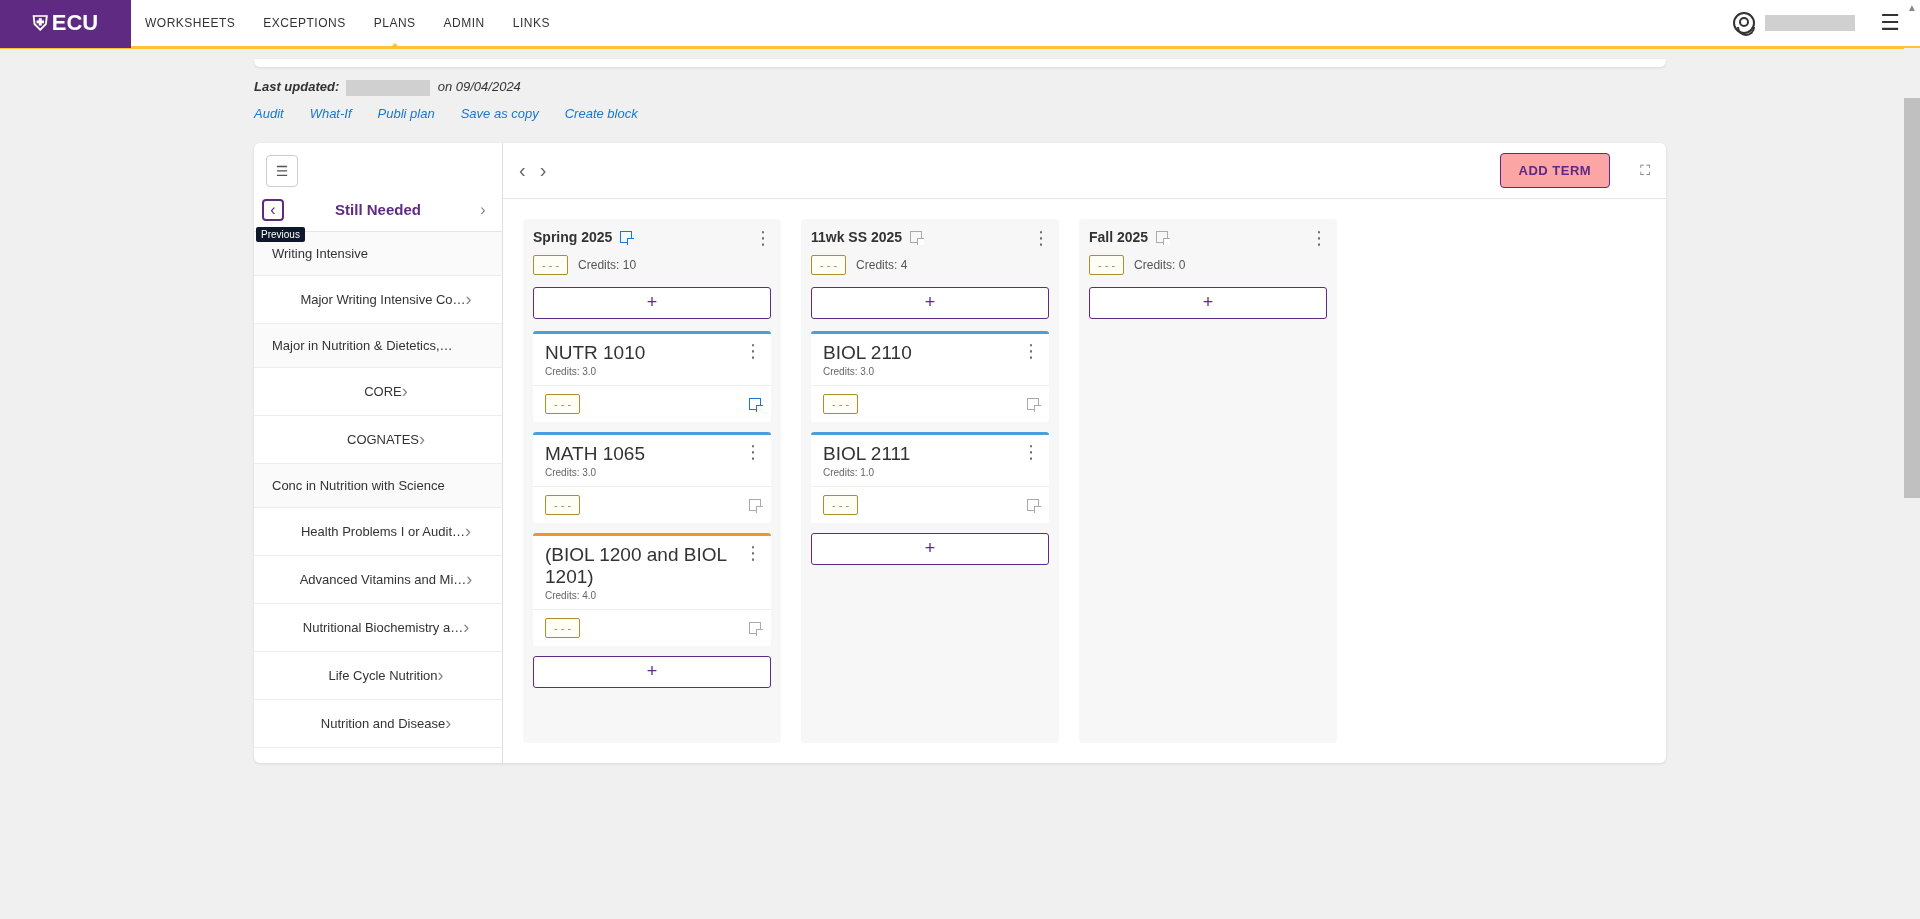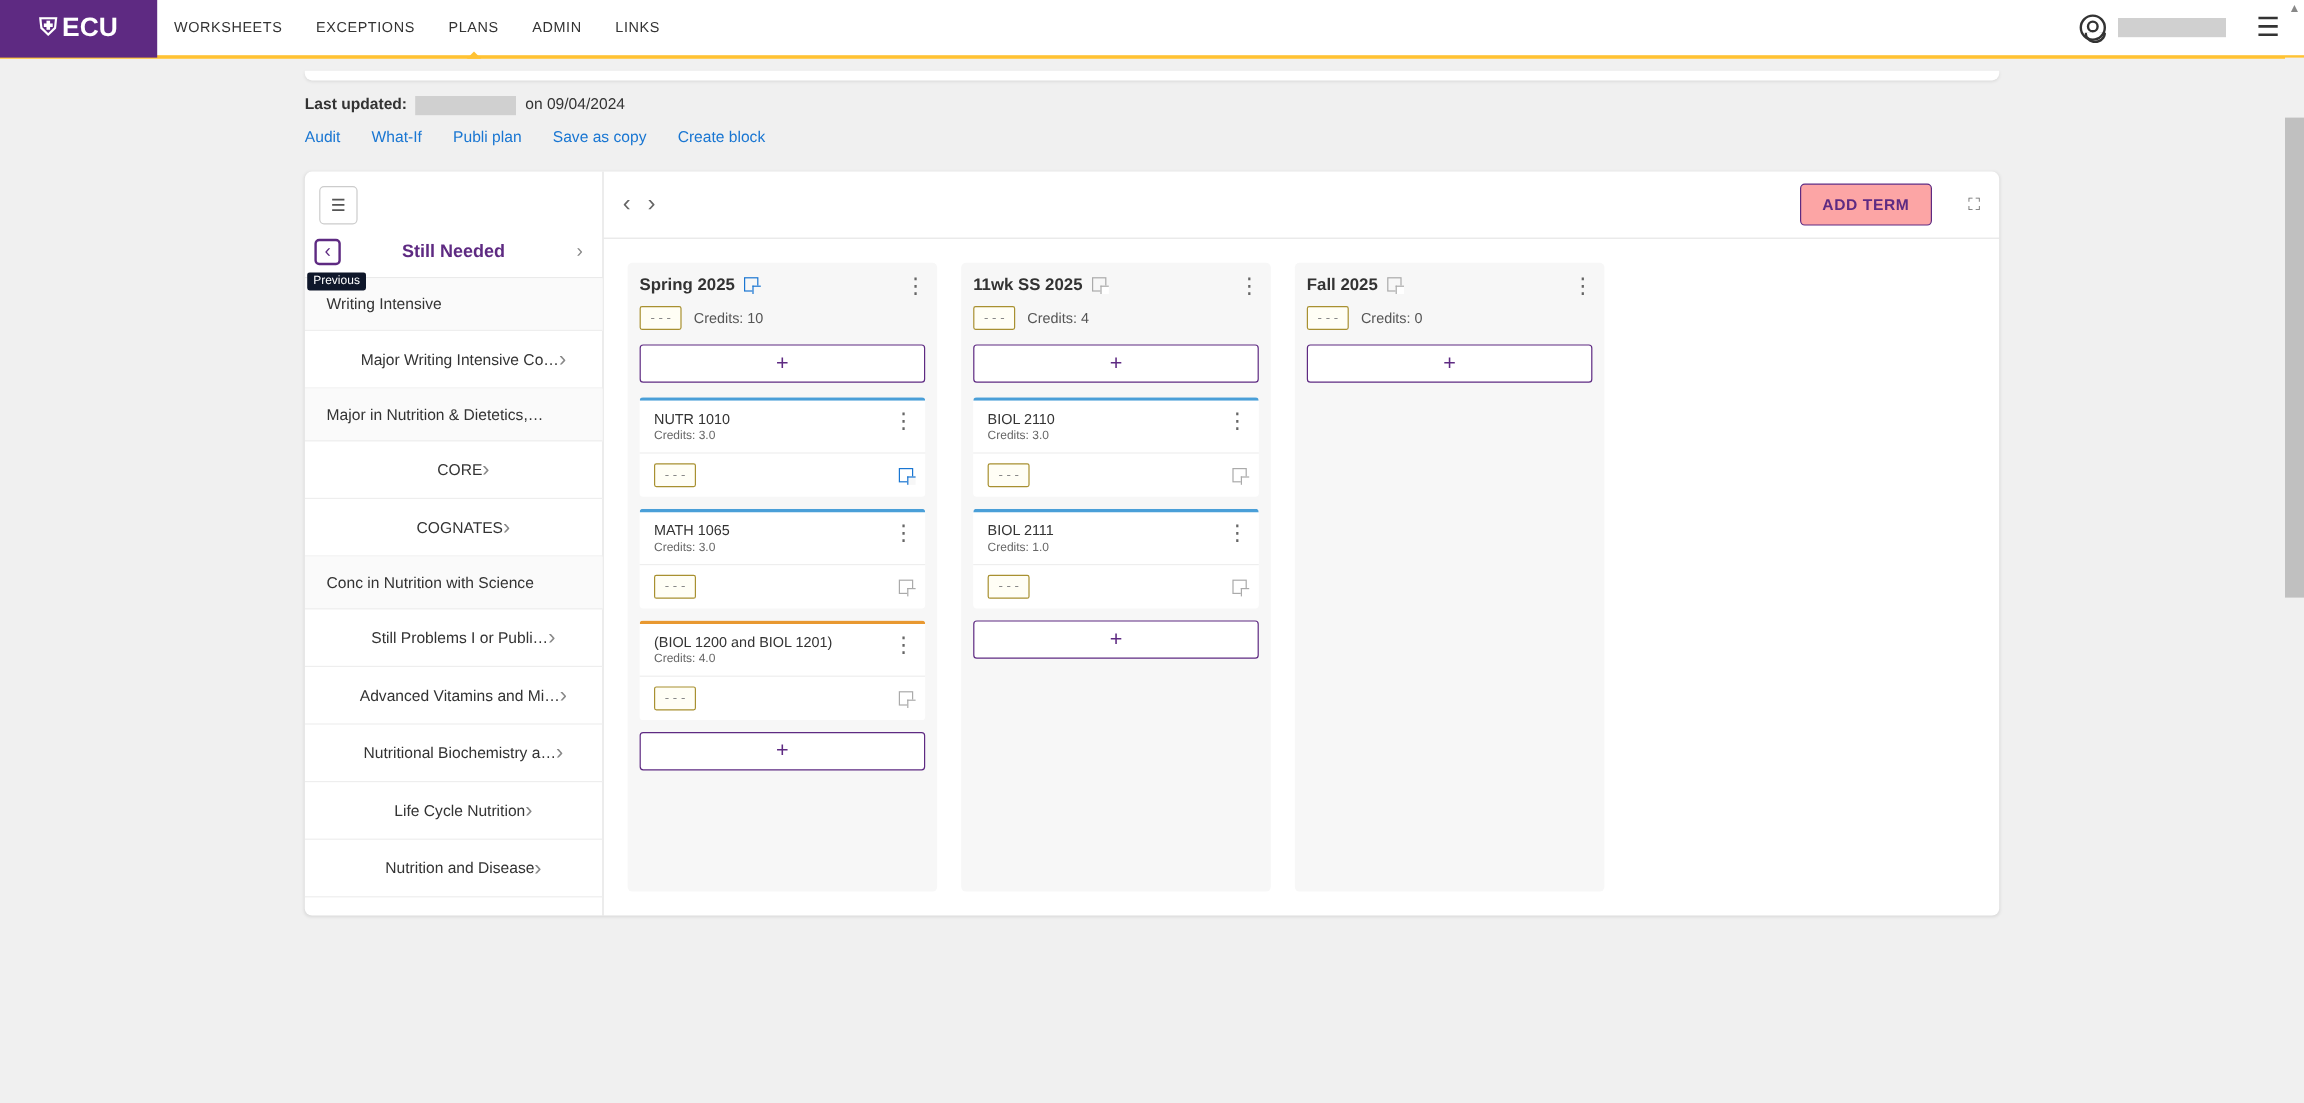--- a/index.html
+++ b/index.html
@@ -13,21 +13,21 @@
 .nav-item { font-size: 12px; letter-spacing: 0.5px; color: #333; cursor: pointer; padding: 16px 0; position: relative; }
 .nav-item.active::after { content: ''; position: absolute; left: 50%; transform: translateX(-50%); bottom: -3px; width: 0; height: 0; border-left: 6px solid transparent; border-right: 6px solid transparent; border-bottom: 6px solid #FFC233; }
 .header-right { margin-left: auto; display: flex; align-items: center; gap: 10px; padding-right: 20px; }
 .user-icon { width: 22px; height: 22px; border: 2px solid #333; border-radius: 50%; display: flex; align-items: center; justify-content: center; }
 .user-inner { width: 10px; height: 10px; border: 2px solid #333; border-radius: 50%; margin-top: -3px; position: relative; }
 .user-inner::after { content:''; position:absolute; width:14px; height:7px; border:2px solid #333; border-top:none; border-radius: 0 0 10px 10px; top:8px; left:-4px;}
 .redacted { background: #d0d0d0; height: 16px; width: 90px; display:inline-block; }
 .hamburger { font-size: 22px; cursor: pointer; color:#333; margin-left:15px;}
 
 
-.info-bar { padding: 12px 0; margin-left: 254px; }
+.info-bar { padding: 12px 0; margin-left: 254px; font-style: italic; }
 .last-updated { font-size: 13px; color: #333; margin-bottom: 10px; }
 .last-updated b { font-weight: bold; }
 .action-links { display: flex; gap: 26px; }
 .action-link { color: #1976d2; font-size: 13px; cursor: pointer; }
 
 
 .main-panel { margin: 10px 254px 0 254px; background: #fff; border-radius: 6px; box-shadow: 0 1px 3px rgba(0,0,0,0.1); display: flex; height: 620px; }
 
 
 .sidebar { width: 249px; border-right: 1px solid #e0e0e0; display: flex; flex-direction: column; }
@@ -63,21 +63,21 @@
 .term-sub { display:flex; align-items:center; gap:10px; margin-bottom:12px;}
 .dash-box { border:1px solid #a89030; background:#fffef5; padding:3px 8px; font-size:11px; color:#888; border-radius:2px;}
 .credits-txt { font-size:12px; color:#555;}
 .kebab { font-size:18px; color:#666; cursor:pointer; line-height:1; letter-spacing:-1px;}
 
 .add-btn { width:100%; height:32px; border:1px solid #5E2A82; border-radius:3px; background:#fff; color:#5E2A82; font-size:18px; display:flex; align-items:center; justify-content:center; cursor:pointer; margin-bottom:12px;}
 
 .course-card { background:#fff; border-radius:3px; margin-bottom:10px; border-top:3px solid #4a9fd8;}
 .course-card.orange { border-top-color:#e89830;}
 .cc-top { padding:8px 10px 8px 12px; display:flex; justify-content:space-between;}
-.cc-title { font-size:12px; font-weight:500; color:#333;}
+.cc-title { font-size:19px; font-weight:500; color:#333;}
 .cc-credits { font-size:10px; color:#666; margin-top:2px;}
 .cc-bot { border-top:1px solid #eee; padding:8px 10px 8px 12px; display:flex; justify-content:space-between; align-items:center;}
 
 .scroll-arrow { position:fixed; right:3px; top:2px; color:#888; font-size:10px;}
 .vscroll { position:fixed; right:0; top:48px; width:16px; height:720px; background:#f0f0f0;}
 .vscroll-thumb{ background:#c0c0c0; width:100%; height:400px; margin-top:50px;}
 .card-banner { margin: 10px 254px 0 254px; height:8px; background:#fff; border-radius: 0 0 6px 6px; box-shadow:0 1px 3px rgba(0,0,0,0.1);}
 </style>
 </head>
 <body>
@@ -141,21 +141,21 @@
         <div class="sb-item">
           <span>CORE</span>
           <span class="chev">›</span>
         </div>
         <div class="sb-item">
           <span>COGNATES</span>
           <span class="chev">›</span>
         </div>
         <div class="sb-group">Conc in Nutrition with Science</div>
         <div class="sb-item">
-          <span>Still Problems I or Publi…</span>
+          <span>Health Problems I or Audit…</span>
           <span class="chev">›</span>
         </div>
         <div class="sb-item">
           <span>Advanced Vitamins and Mi…</span>
           <span class="chev">›</span>
         </div>
         <div class="sb-item">
           <span>Nutritional Biochemistry a…</span>
           <span class="chev">›</span>
         </div>

